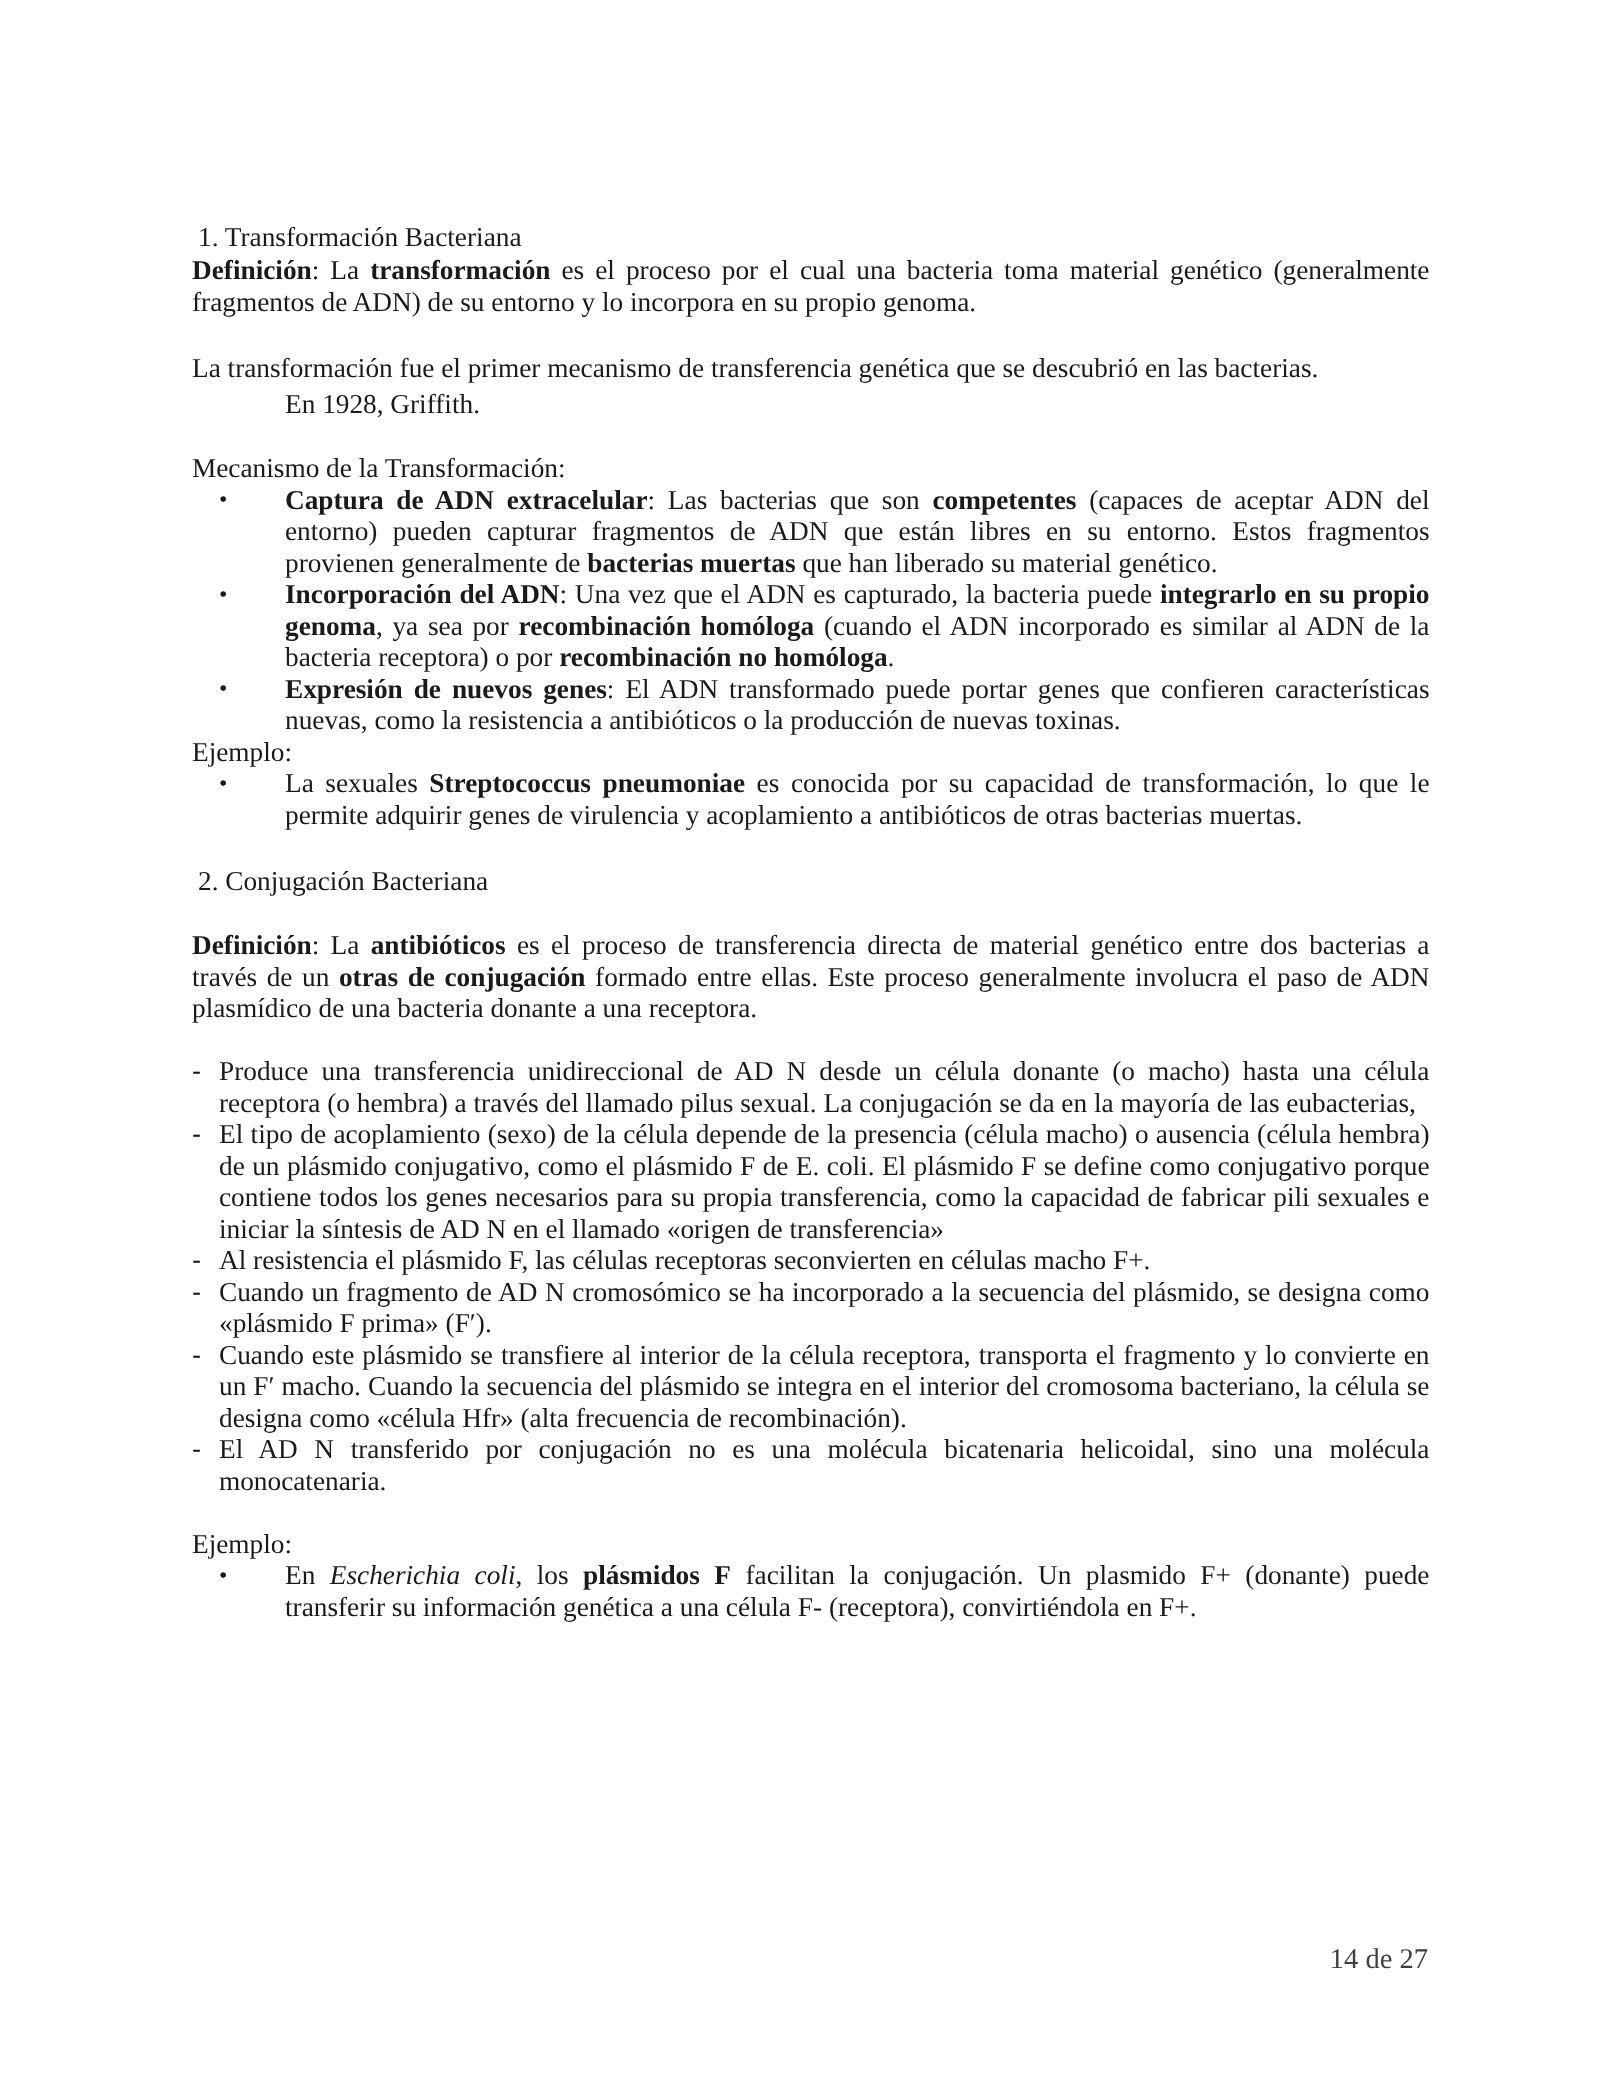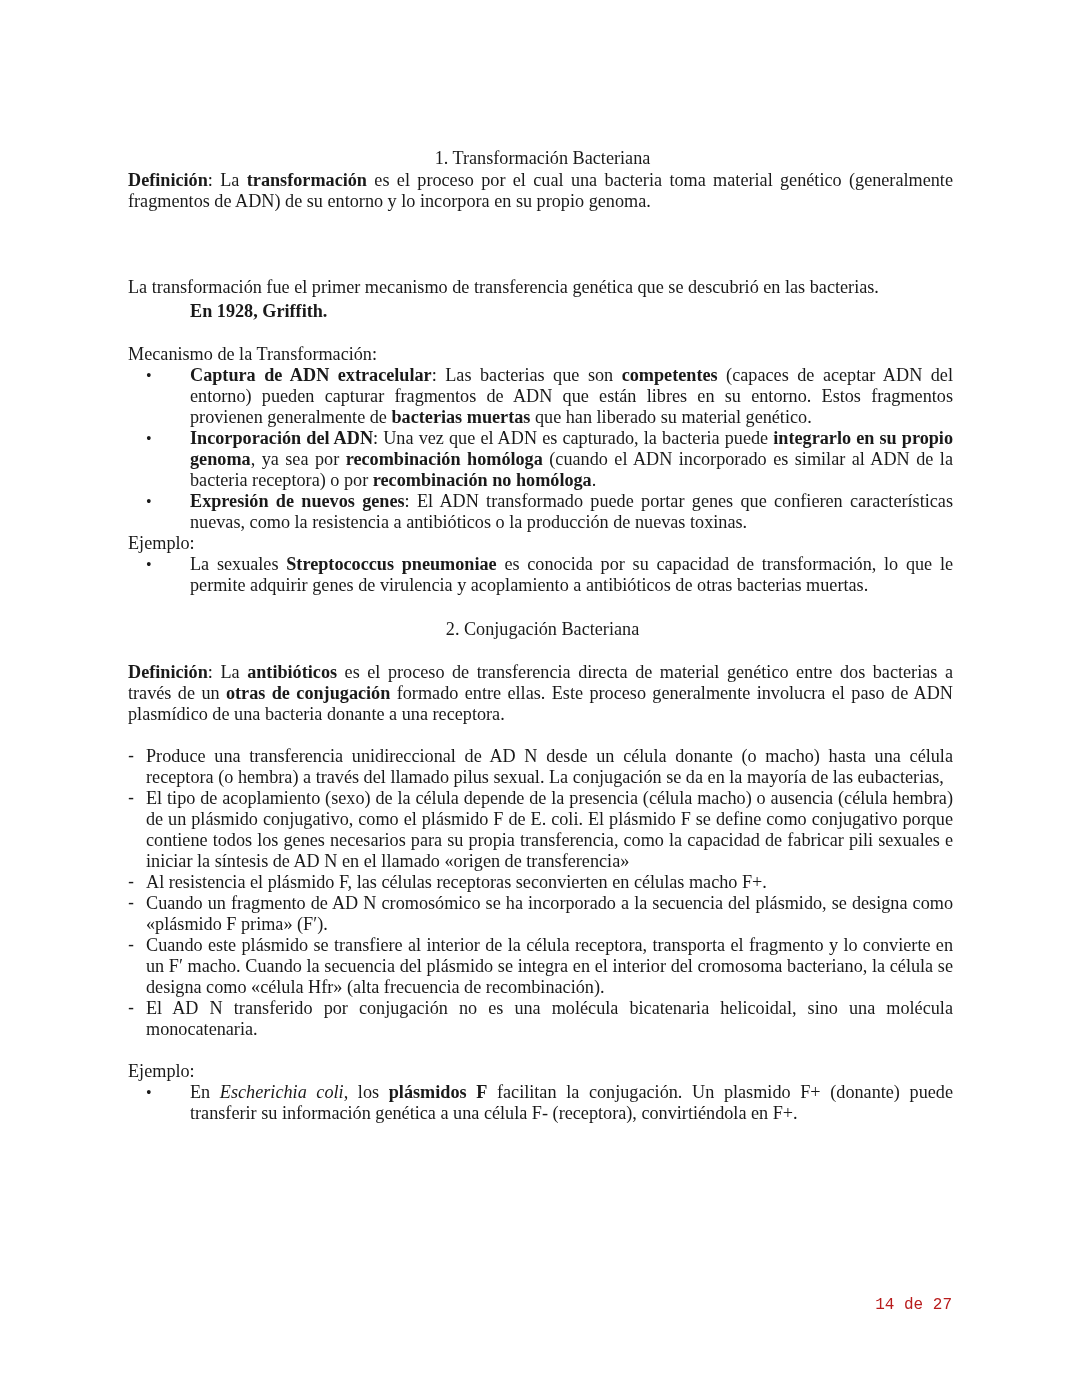--- a/index.html
+++ b/index.html
@@ -5,48 +5,48 @@
   html, body { margin: 0; padding: 0; background: #ffffff; }
   body {
     width: 1080px; height: 1397px; position: relative; overflow: hidden;
     font-family: "Liberation Serif", "DejaVu Serif", serif;
     color: #1a1a1a; font-size: 18.2px;
   }
   .page { position: absolute; left: 128px; top: 146px; width: 825px; }
   .line { line-height: 21px; }
   p { margin: 0; }
   .justify { text-align: justify; }
-  .heading { padding-left: 4px; line-height: 24px; text-align: center; }
-  .indent-year { padding-left: 62px; line-height: 24px; font-weight: bold; }
+  .heading { padding-left: 4px; line-height: 24px; }
+  .indent-year { padding-left: 62px; line-height: 24px; }
   b { font-weight: bold; }
   .gap-sm { height: 21px; }
   .gap-md { height: 21px; }
   ul.bullets { list-style: none; margin: 0; padding: 0; }
   ul.bullets li { position: relative; padding-left: 62px; text-align: justify; line-height: 21px; }
   ul.bullets li .marker { position: absolute; left: 18px; top: 0; font-size: 16px; }
   ul.dashes { list-style: none; margin: 0; padding: 0; }
   ul.dashes li { position: relative; padding-left: 18px; text-align: justify; line-height: 21px; }
   ul.dashes li .marker { position: absolute; left: 0; top: 0; font-family: "Liberation Sans", sans-serif; }
   .page-number {
     position: absolute; right: 128px; top: 1296px;
-    font-family: Liberation Mono, monospace; font-size: 16px; color: #b91c1c;
+    font-family: Liberation Serif, serif; font-size: 19px; color: #404040;
   }
 </style>
 </head>
 <body>
 
 <div class="page">
 
   <p class="heading">1. Transformación Bacteriana</p>
 
   <p class="line justify"><b>Definición</b><span>: La </span><b>transformación</b><span> es el proceso por el cual una bacteria toma material genético (generalmente fragmentos de ADN) de su entorno y lo incorpora en su propio genoma.</span></p>
 
   <div class="gap-sm"></div>
 
-  <p class="line" style="line-height:24px;margin-top:42px;">La transformación fue el primer mecanismo de transferencia genética que se descubrió en las bacterias.</p>
+  <p class="line" style="line-height:24px;">La transformación fue el primer mecanismo de transferencia genética que se descubrió en las bacterias.</p>
   <p class="indent-year">En 1928, Griffith.</p>
 
   <div class="gap-md"></div>
 
   <p class="line">Mecanismo de la Transformación:</p>
 
   <ul class="bullets">
     <li>
       <span class="marker">•</span>
       <b>Captura de ADN extracelular</b><span>: Las bacterias que son </span><b>competentes</b><span> (capaces de aceptar ADN del entorno) pueden capturar fragmentos de ADN que están libres en su entorno. Estos fragmentos provienen generalmente de </span><b>bacterias muertas</b><span> que han liberado su material genético.</span>

